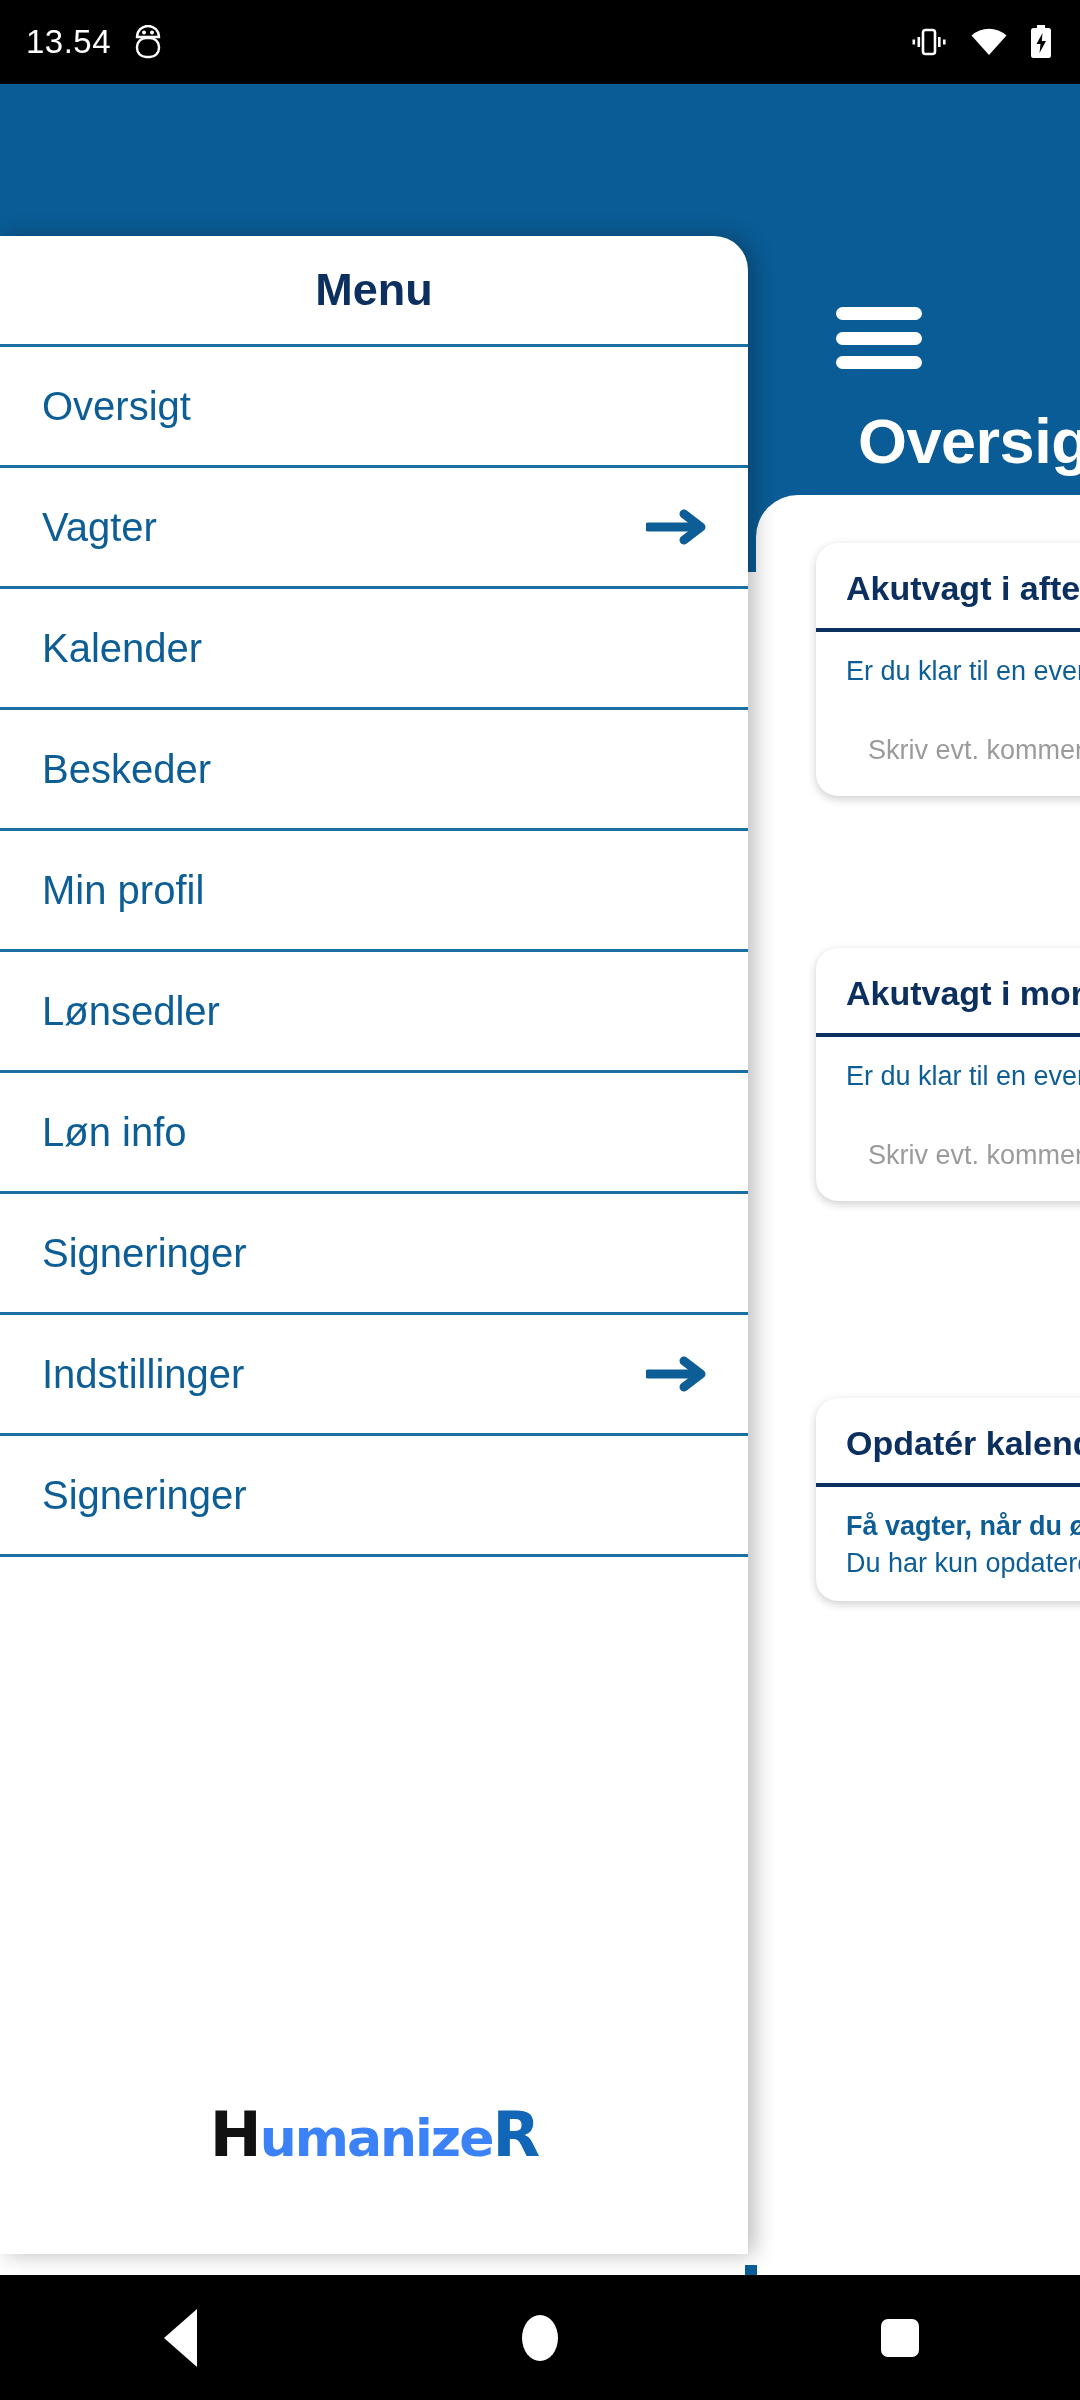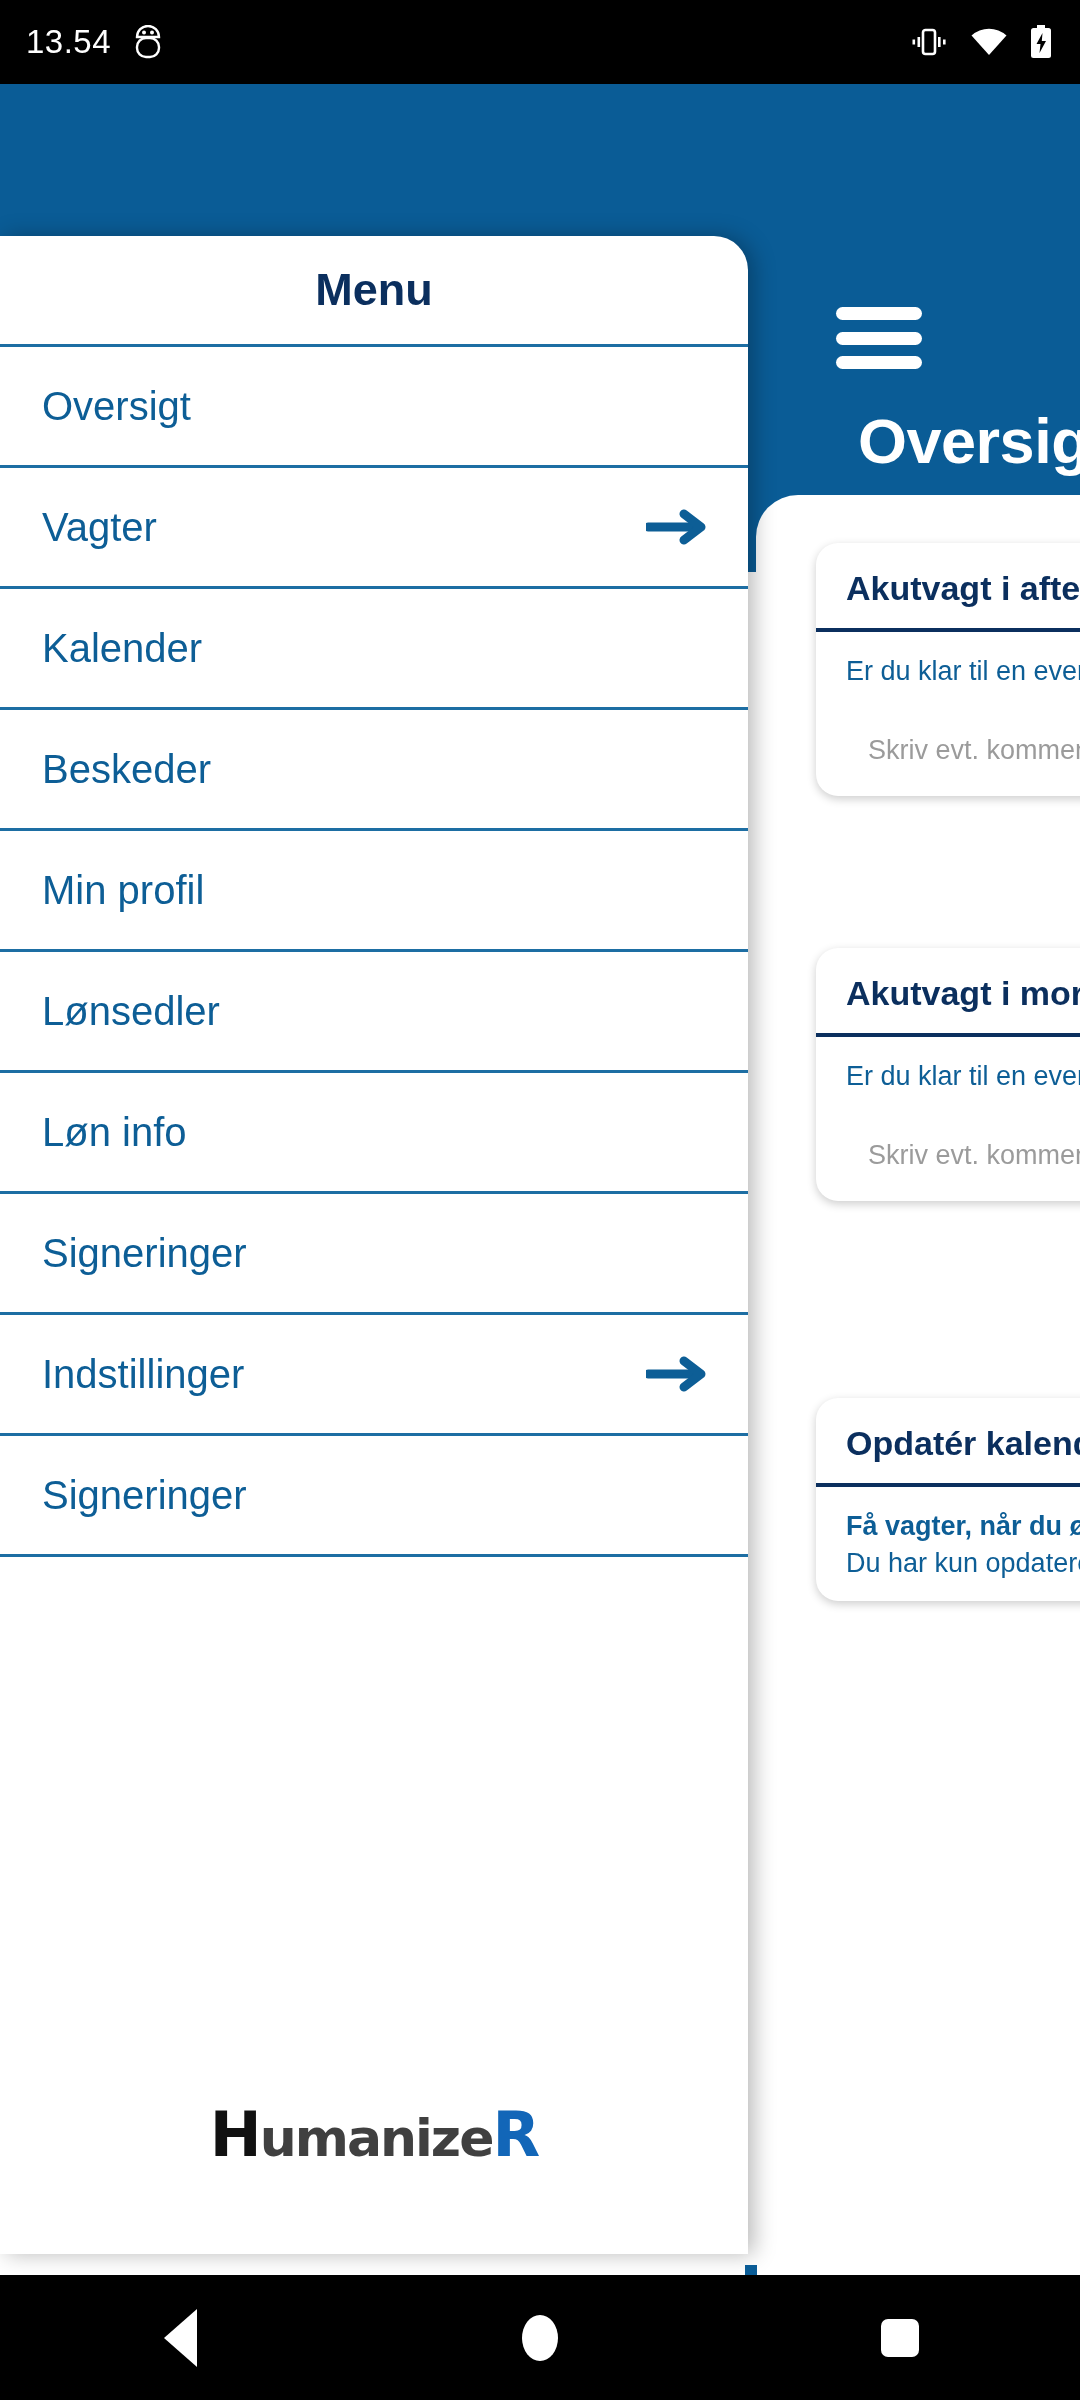--- a/index.html
+++ b/index.html
@@ -78,21 +78,21 @@
     padding:0 40px 0 42px; border-bottom:3px solid #1d6ea3;
   }
   .menu-label{ font-size:40px; color:#0d5e96; }
   .arrow-ico{ width:62px; height:40px; }
   .drawer-footer{
     position:absolute; bottom:0; left:0; width:748px; height:240px;
     display:flex; align-items:center; justify-content:center;
   }
   .logo{ display:flex; align-items:baseline; font-weight:bold; letter-spacing:-2px; }
   .logo-h{ font-size:62px; color:#111; font-family:"DejaVu Sans", sans-serif; font-weight:bold; }
-  .logo-mid{ font-size:52px; color:#404040; font-family:"DejaVu Sans", sans-serif; font-weight:bold; }
+  .logo-mid{ font-size:52px; color:#3b82f6; font-family:"DejaVu Sans", sans-serif; font-weight:bold; }
   .logo-r{ font-size:62px; color:#1266b8; font-family:"DejaVu Sans", sans-serif; font-weight:bold; }
 
   
   .navbar{
     position:absolute; bottom:0; left:0; width:1080px; height:125px;
     background:#000; display:flex; align-items:center; justify-content:space-around;
   }
   .nav-btn{ width:120px; height:125px; display:flex; align-items:center; justify-content:center; }
   .nav-back{ width:0;height:0; border-top:29px solid transparent; border-bottom:29px solid transparent; border-right:33px solid #fff; }
   .nav-home{ width:36px;height:46px;background:#fff;border-radius:50%; }

